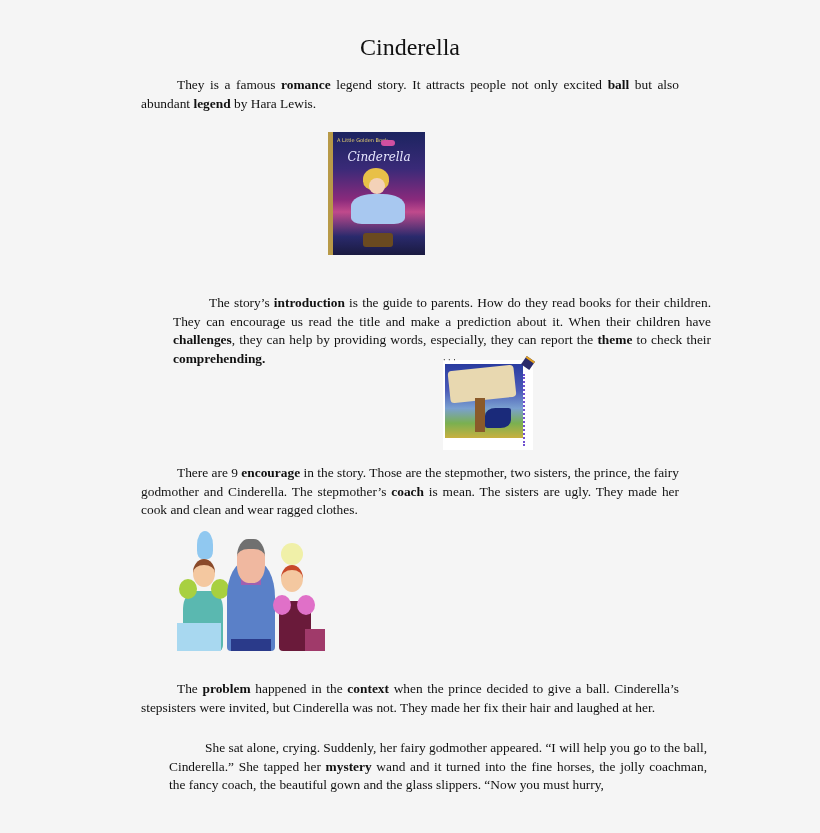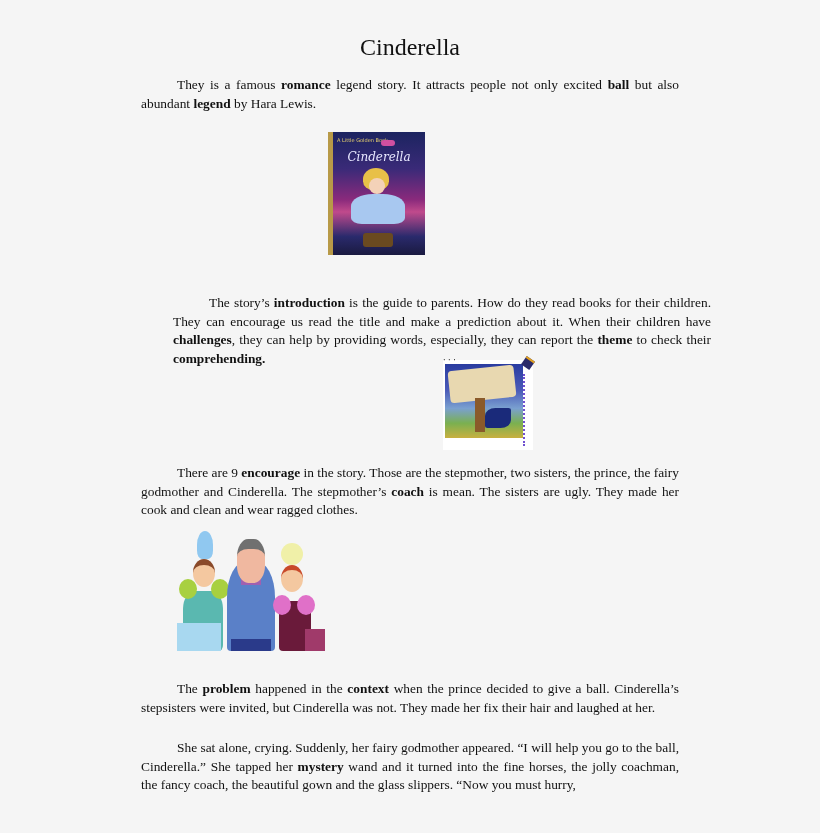--- a/index.html
+++ b/index.html
@@ -41,21 +41,21 @@
       text-align: justify;
       margin: 0;
     }
     .para .indent { display: inline-block; width: 36px; }
     .para b i, .para i b, .kw { font-weight: bold; }
 
     #p1 { top: 76px; }
     #p2 { top: 294px; margin-left: 32px; }
     #p3 { top: 464px; }
     #p4 { top: 680px; }
-    #p5 { top: 739px; }
+    #p5 { top: 739px; margin-left: 28px; }
 
     
     .cover {
       position: absolute;
       left: 328px; top: 132px;
       width: 97px; height: 123px;
       background: linear-gradient(180deg, #1c2460 0%, #3a2a78 30%, #8a2a7c 55%, #c04a8c 65%, #2a2a6c 85%, #1a1a40 100%);
       border-left: 5px solid #b89a48;
       box-sizing: border-box;
       overflow: hidden;

